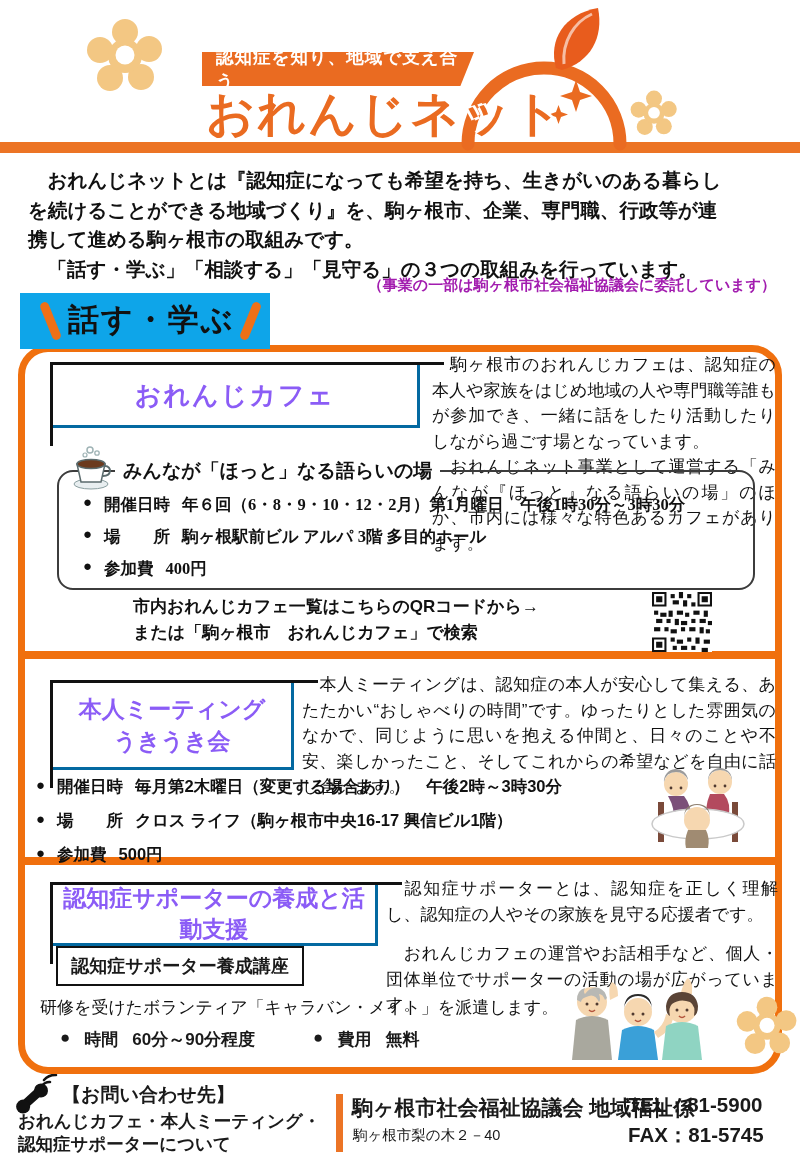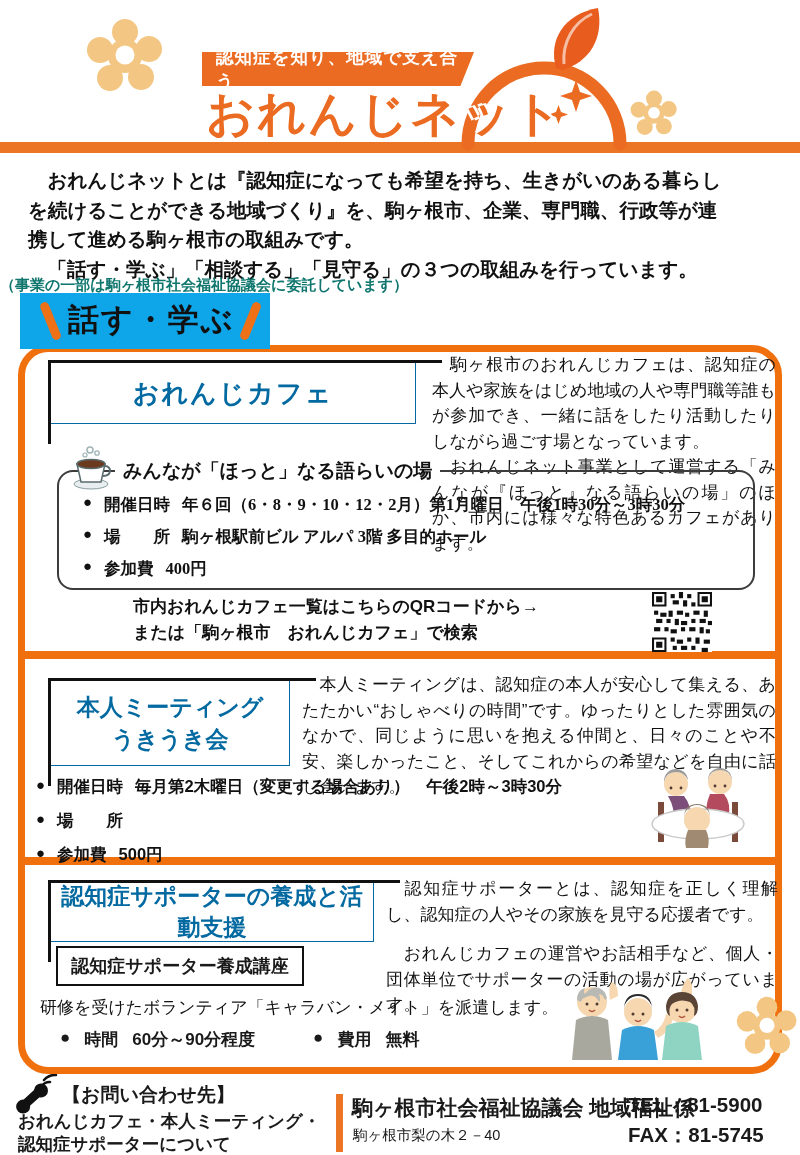--- a/index.html
+++ b/index.html
@@ -10,36 +10,36 @@
   
   .tagline-banner{left:202px;top:52px;width:272px;height:34px;background:#ea6b21;
     clip-path:polygon(0 0,100% 0,95% 100%,0 100%);display:flex;align-items:center;}
   .tagline-banner span{color:#fff;font-weight:bold;font-size:17.5px;padding-left:14px;letter-spacing:1px;}
   .logo-text{left:206px;top:82px;font-size:48px;font-weight:bold;color:#ea6b21;letter-spacing:2px;z-index:3;
     text-shadow:0 0 3px #fff,0 0 3px #fff,2px 2px 0 #fff,-2px -2px 0 #fff,2px -2px 0 #fff,-2px 2px 0 #fff;}
   .header-bar{left:0;top:142px;width:800px;height:11px;background:#ec7425;}
 
   
   .intro{left:28px;top:166px;width:748px;font-size:19.5px;font-weight:bold;line-height:1.52;color:#111;}
-  .intro-note{left:0;top:276px;width:776px;font-size:15px;font-weight:bold;color:#0f766e;}
+  .intro-note{left:0;top:276px;width:776px;text-align:right;font-size:15px;font-weight:bold;color:#a21caf;}
 
   
   .sec-heading{left:20px;top:293px;width:250px;height:56px;background:#0ea5e9;z-index:6;}
   .sec-heading .txt{position:absolute;left:48px;top:6px;font-size:31px;font-weight:bold;color:#111;letter-spacing:2px;}
   .slash{position:absolute;width:9px;height:40px;background:#ee7017;border-radius:5px;}
   .slash.l{left:26px;top:8px;transform:rotate(-22deg);}
   .slash.r{left:226px;top:8px;transform:rotate(22deg);}
 
   
   .big-box{left:18px;top:345px;width:750px;height:715px;border:7px solid #f0700e;border-radius:30px;z-index:1;}
   .divider{left:25px;width:750px;height:8px;background:#f0700e;z-index:2;}
 
   
-  .tag-frame{border:1px solid #0369a1;background:#fff;display:flex;align-items:center;justify-content:center;
-    text-align:center;font-weight:bold;color:#0369a1;z-index:3;}
+  .tag-frame{border:3px solid #0369a1;background:#fff;display:flex;align-items:center;justify-content:center;
+    text-align:center;font-weight:bold;color:#8b5cf6;z-index:3;}
   .tag-frame::before{content:'';position:absolute;top:-3px;left:-3px;height:3px;width:calc(100% + 30px);background:#111;}
   .tag-frame::after{content:'';position:absolute;top:-3px;left:-3px;width:3px;height:calc(100% + 24px);background:#111;}
 
   .body-par{font-size:17px;line-height:1.5;text-align:justify;color:#111;}
 
   
   .hotto-box{left:57px;top:470px;width:694px;height:116px;border:2.5px solid #3c3c3c;border-radius:16px;z-index:2;font-family:Liberation Serif, serif;}
   .hotto-title{position:absolute;top:-14px;left:56px;background:#fff;padding:0 8px;font-size:19px;font-weight:bold;color:#111;}
   .bullet-row{position:absolute;display:flex;gap:12px;font-size:16.5px;font-weight:bold;color:#111;white-space:nowrap;}
   .bullet-row .mark{font-size:15px;}
@@ -212,20 +212,21 @@
   <div class="abs body-par" style="left:302px;top:672px;width:474px;z-index:2;">　本人ミーティングは、認知症の本人が安心して集える、あたたかい“おしゃべりの時間”です。ゆったりとした雰囲気のなかで、同じように思いを抱える仲間と、日々のことや不安、楽しかったこと、そしてこれからの希望などを自由に話し合います。</div>
 
   <div class="bullet-row abs" style="left:36px;top:776px;z-index:2;">
     <span class="mark">●</span>
     <span>開催日時</span>
     <span>毎月第2木曜日（変更する場合あり）　午後2時～3時30分</span>
   </div>
   <div class="bullet-row abs" style="left:36px;top:810px;z-index:2;">
     <span class="mark">●</span>
     <span>場　　所</span>
+    <span>クロス ライフ（駒ヶ根市中央16-17 興信ビル1階）</span>
   </div>
   <div class="bullet-row abs" style="left:36px;top:844px;z-index:2;">
     <span class="mark">●</span>
     <span>参加費</span>
     <span>500円</span>
   </div>
 
   <svg class="abs" style="left:648px;top:762px;z-index:2;" width="100" height="94" viewBox="0 0 100 94">
     <rect x="10" y="40" width="6" height="40" fill="#7a4a3a"></rect>
       <rect x="84" y="40" width="6" height="40" fill="#7a4a3a"></rect>

